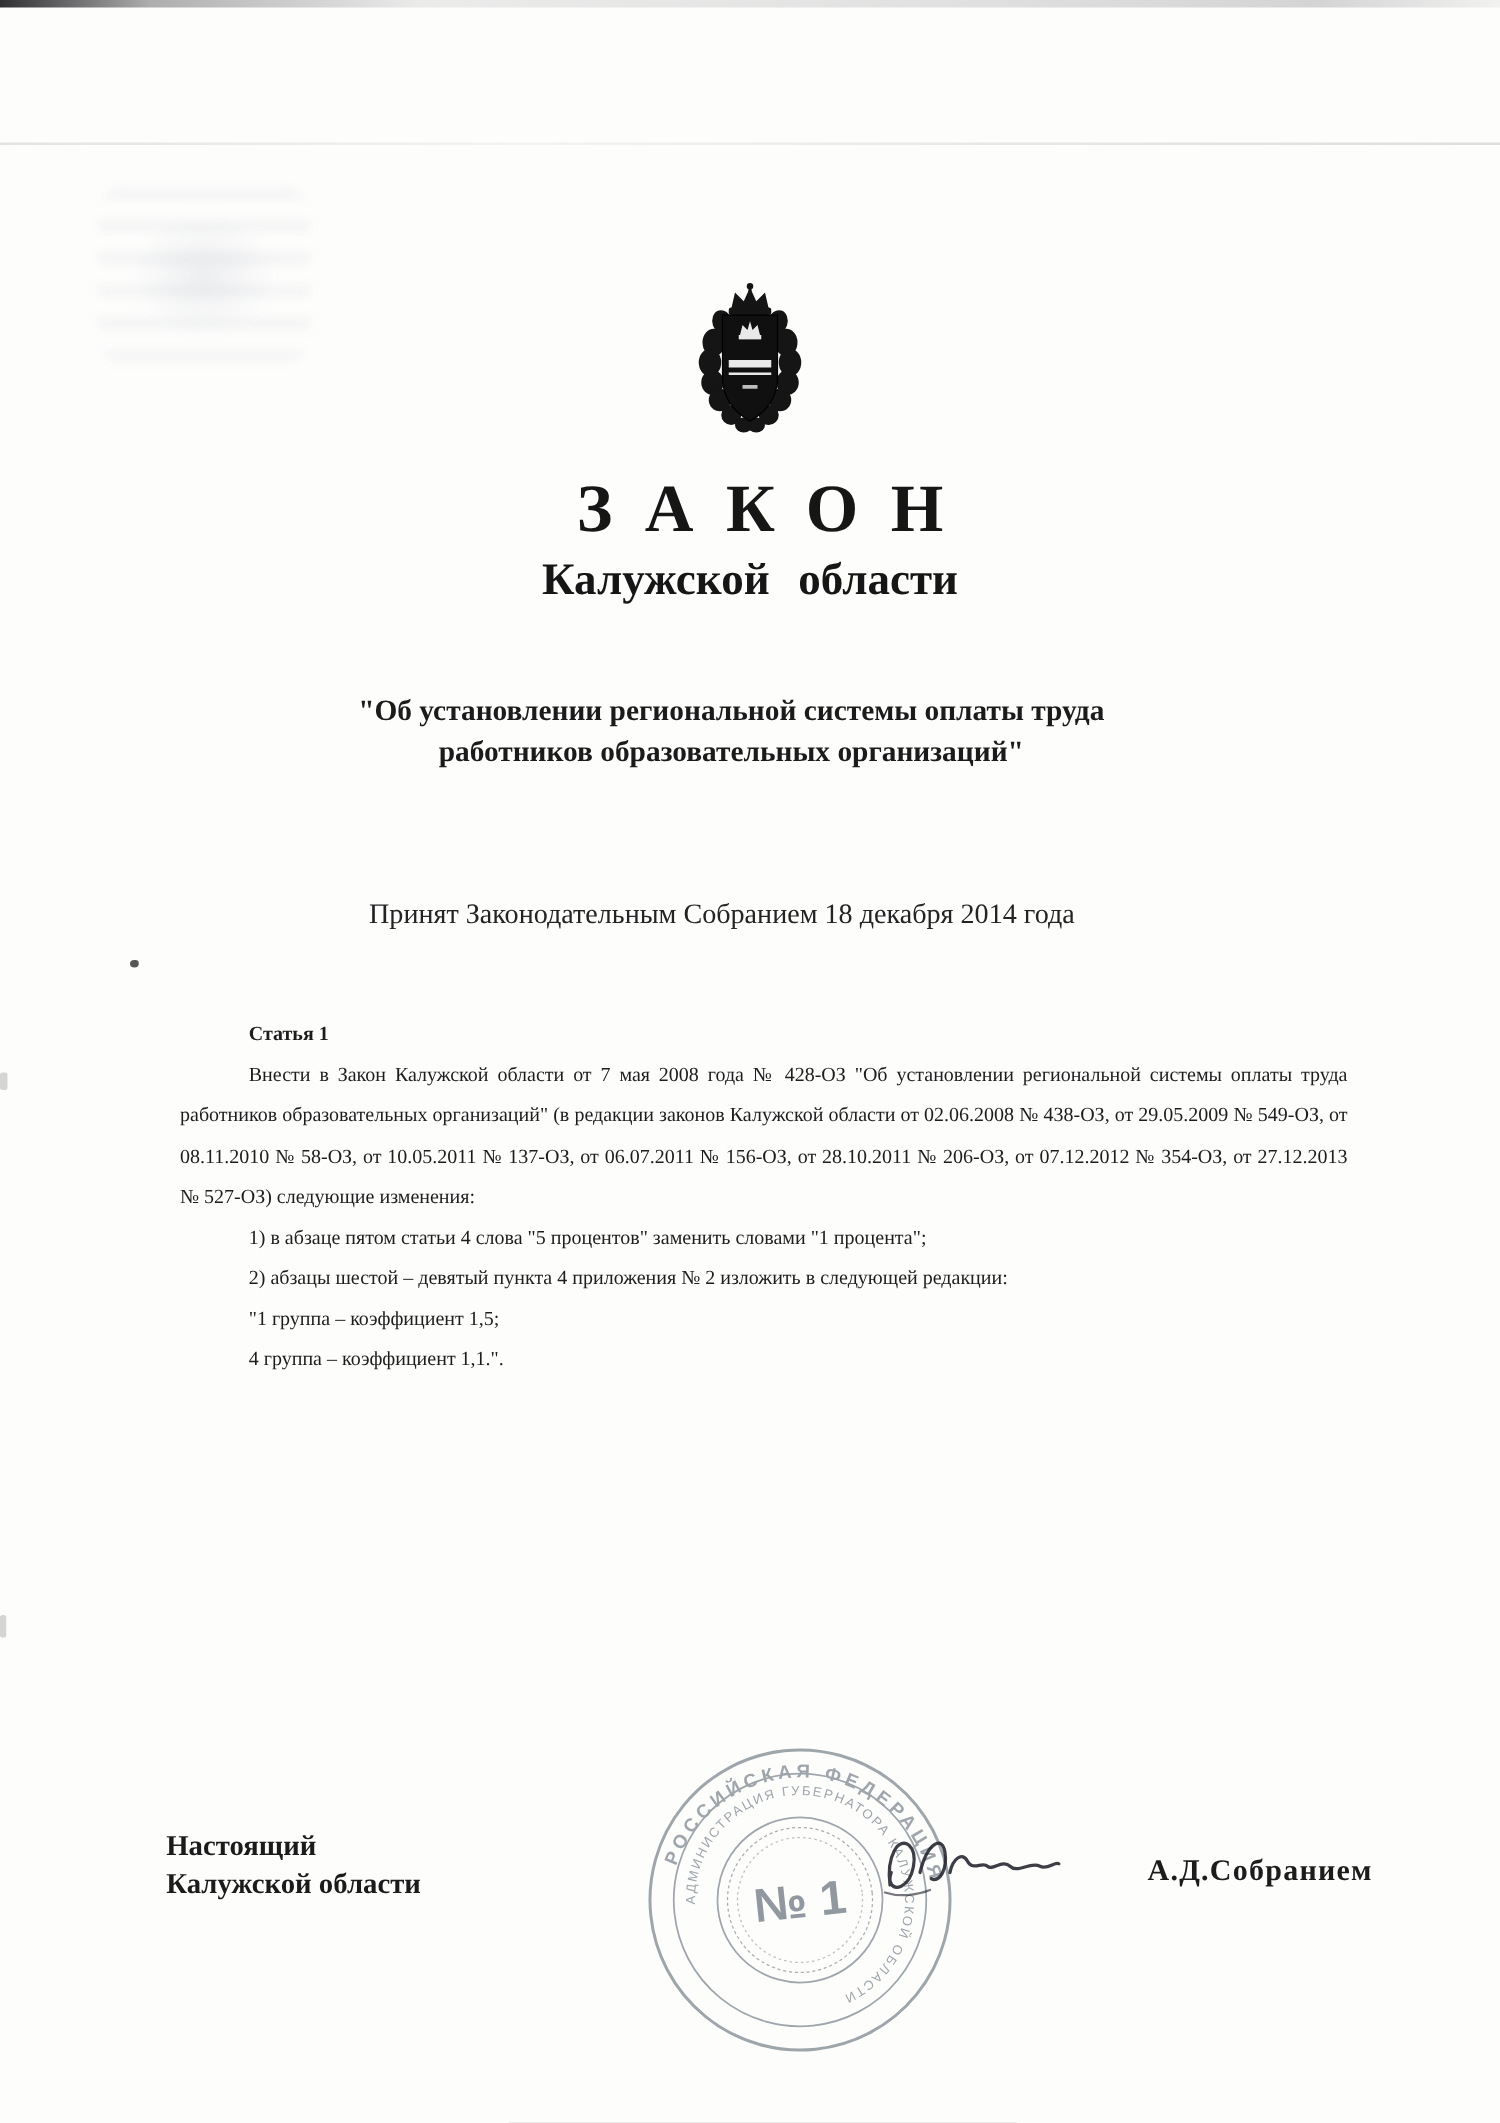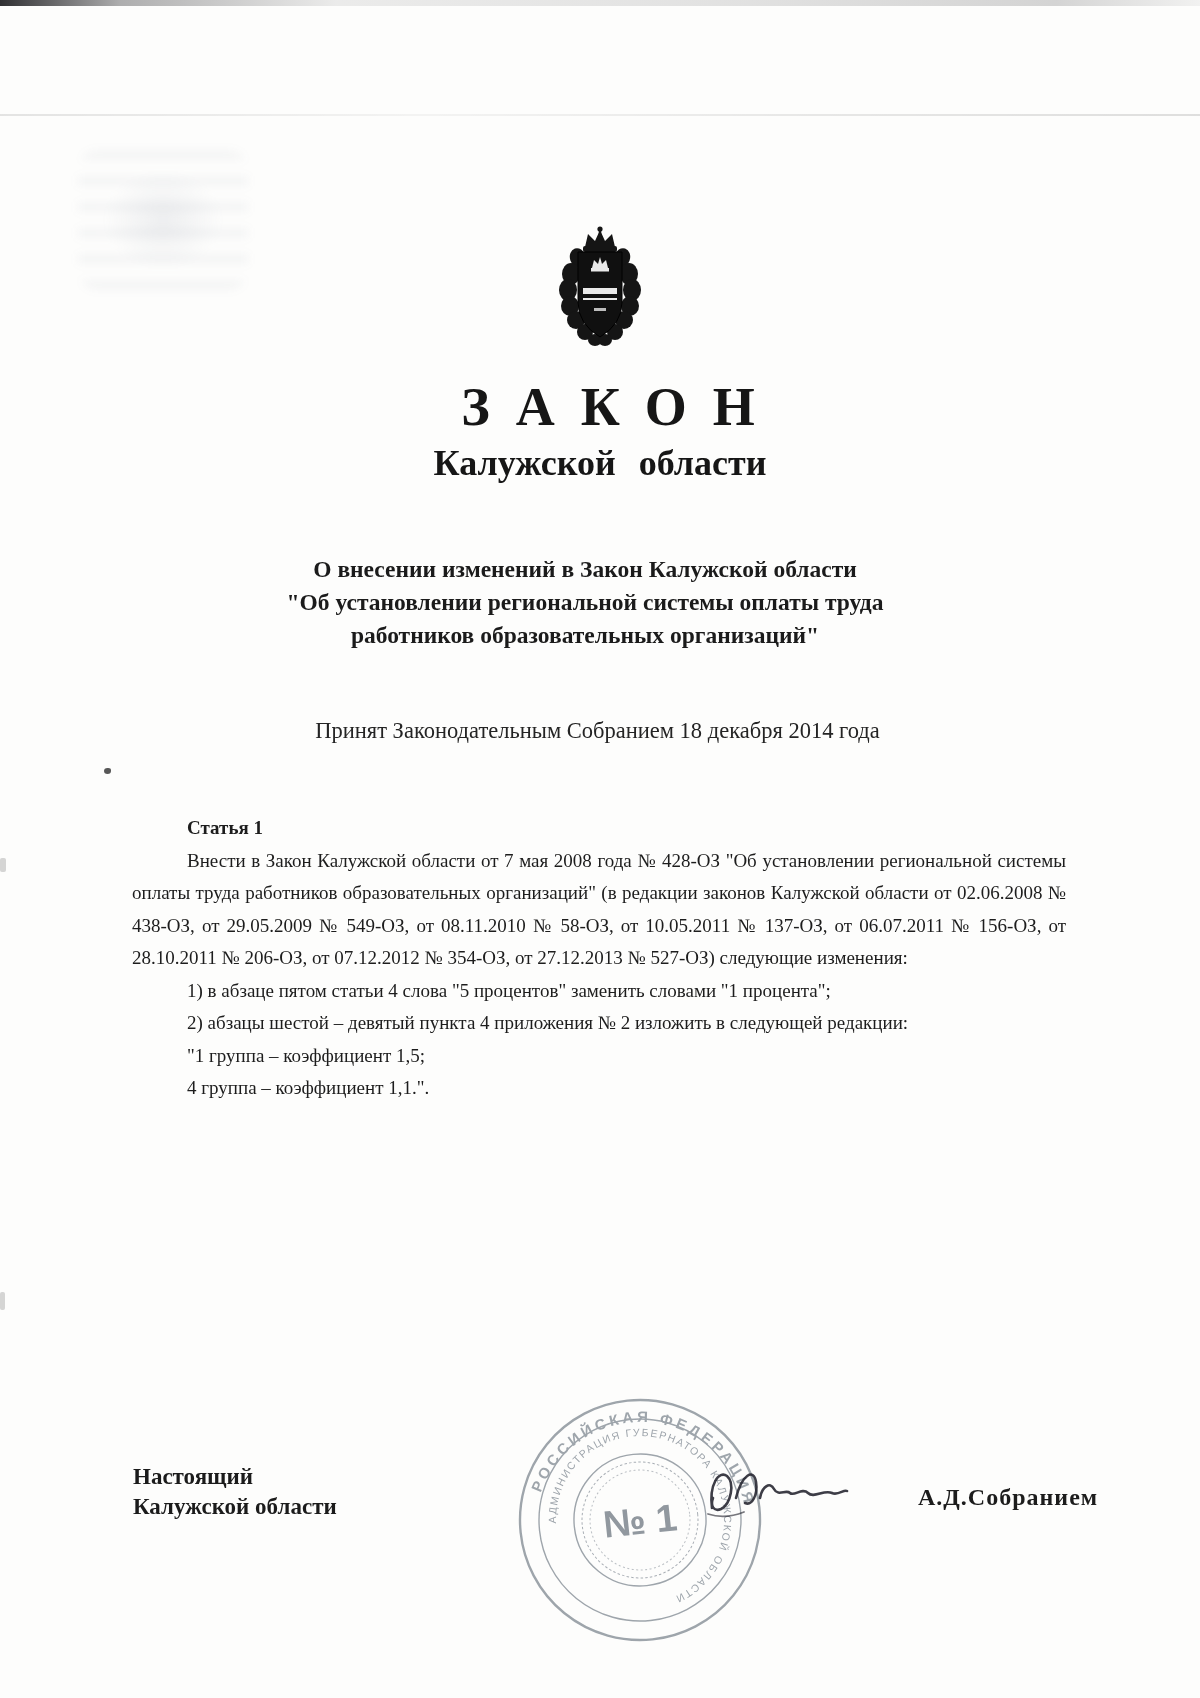--- a/index.html
+++ b/index.html
@@ -38,25 +38,25 @@
   .law-region {
     position:absolute; left:0; top:442px; width:1200px; text-align:center;
     font-size:36px; font-weight:bold; word-spacing:14px; color:#161616;
   }
   .doc-title {
     position:absolute; left:10px; top:553px; width:1150px; text-align:center;
     font-size:23.5px; font-weight:bold; line-height:33px; color:#1b1b1b;
   }
   .adopted {
     position:absolute; left:0; top:718px; width:1155px; text-align:center;
-    font-size:22.5px; color:#242424;padding-left:20px;
+    font-size:22.5px; color:#242424;
   }
 
   
-  .law-body { position:absolute; left:132px; width:934px; font-size:19px; line-height:32.5px; color:#1d1d1d; }
+  .law-body { position:absolute; left:144px; width:934px; font-size:16px; line-height:32.5px; color:#1d1d1d; }
   .body-1 { top:812px; }
   .body-2 { top:1262px; }
   .law-body p { margin:0; text-indent:55px; text-align:justify; }
   .law-body p.heading { font-weight:bold; text-align:left; }
 
   
   .sig-pos {
     position:absolute; left:133px; top:1462px; font-weight:bold;
     font-size:23px; line-height:30px; color:#1b1b1b;
   }
@@ -115,21 +115,20 @@
         <rect x="43" y="74" width="34" height="2"></rect>
         <rect x="54" y="84" width="12" height="3" opacity=".8"></rect>
       </g>
     </svg>
   </div>
 
   <div class="law-word">ЗАКОН</div>
   <div class="law-region">Калужской области</div>
 
   <div class="doc-title">
-    <div>О внесении изменений в Закон Калужской области</div>
     <div>"Об установлении региональной системы оплаты труда</div>
     <div>работников образовательных организаций"</div>
   </div>
 
   <div class="adopted">Принят Законодательным Собранием 18 декабря 2014 года</div>
 
   <div class="law-body body-1">
     <p class="heading">Статья 1</p>
     <p>Внести в Закон Калужской области от 7 мая 2008 года № 428-ОЗ "Об установлении региональной системы оплаты труда работников образовательных организаций" (в редакции законов Калужской области от 02.06.2008 № 438-ОЗ, от 29.05.2009 № 549-ОЗ, от 08.11.2010 № 58-ОЗ, от 10.05.2011 № 137-ОЗ, от 06.07.2011 № 156-ОЗ, от 28.10.2011 № 206-ОЗ, от 07.12.2012 № 354-ОЗ, от 27.12.2013 № 527-ОЗ) следующие изменения:</p>
     <p>1) в абзаце пятом статьи 4 слова "5 процентов" заменить словами "1 процента";</p>

